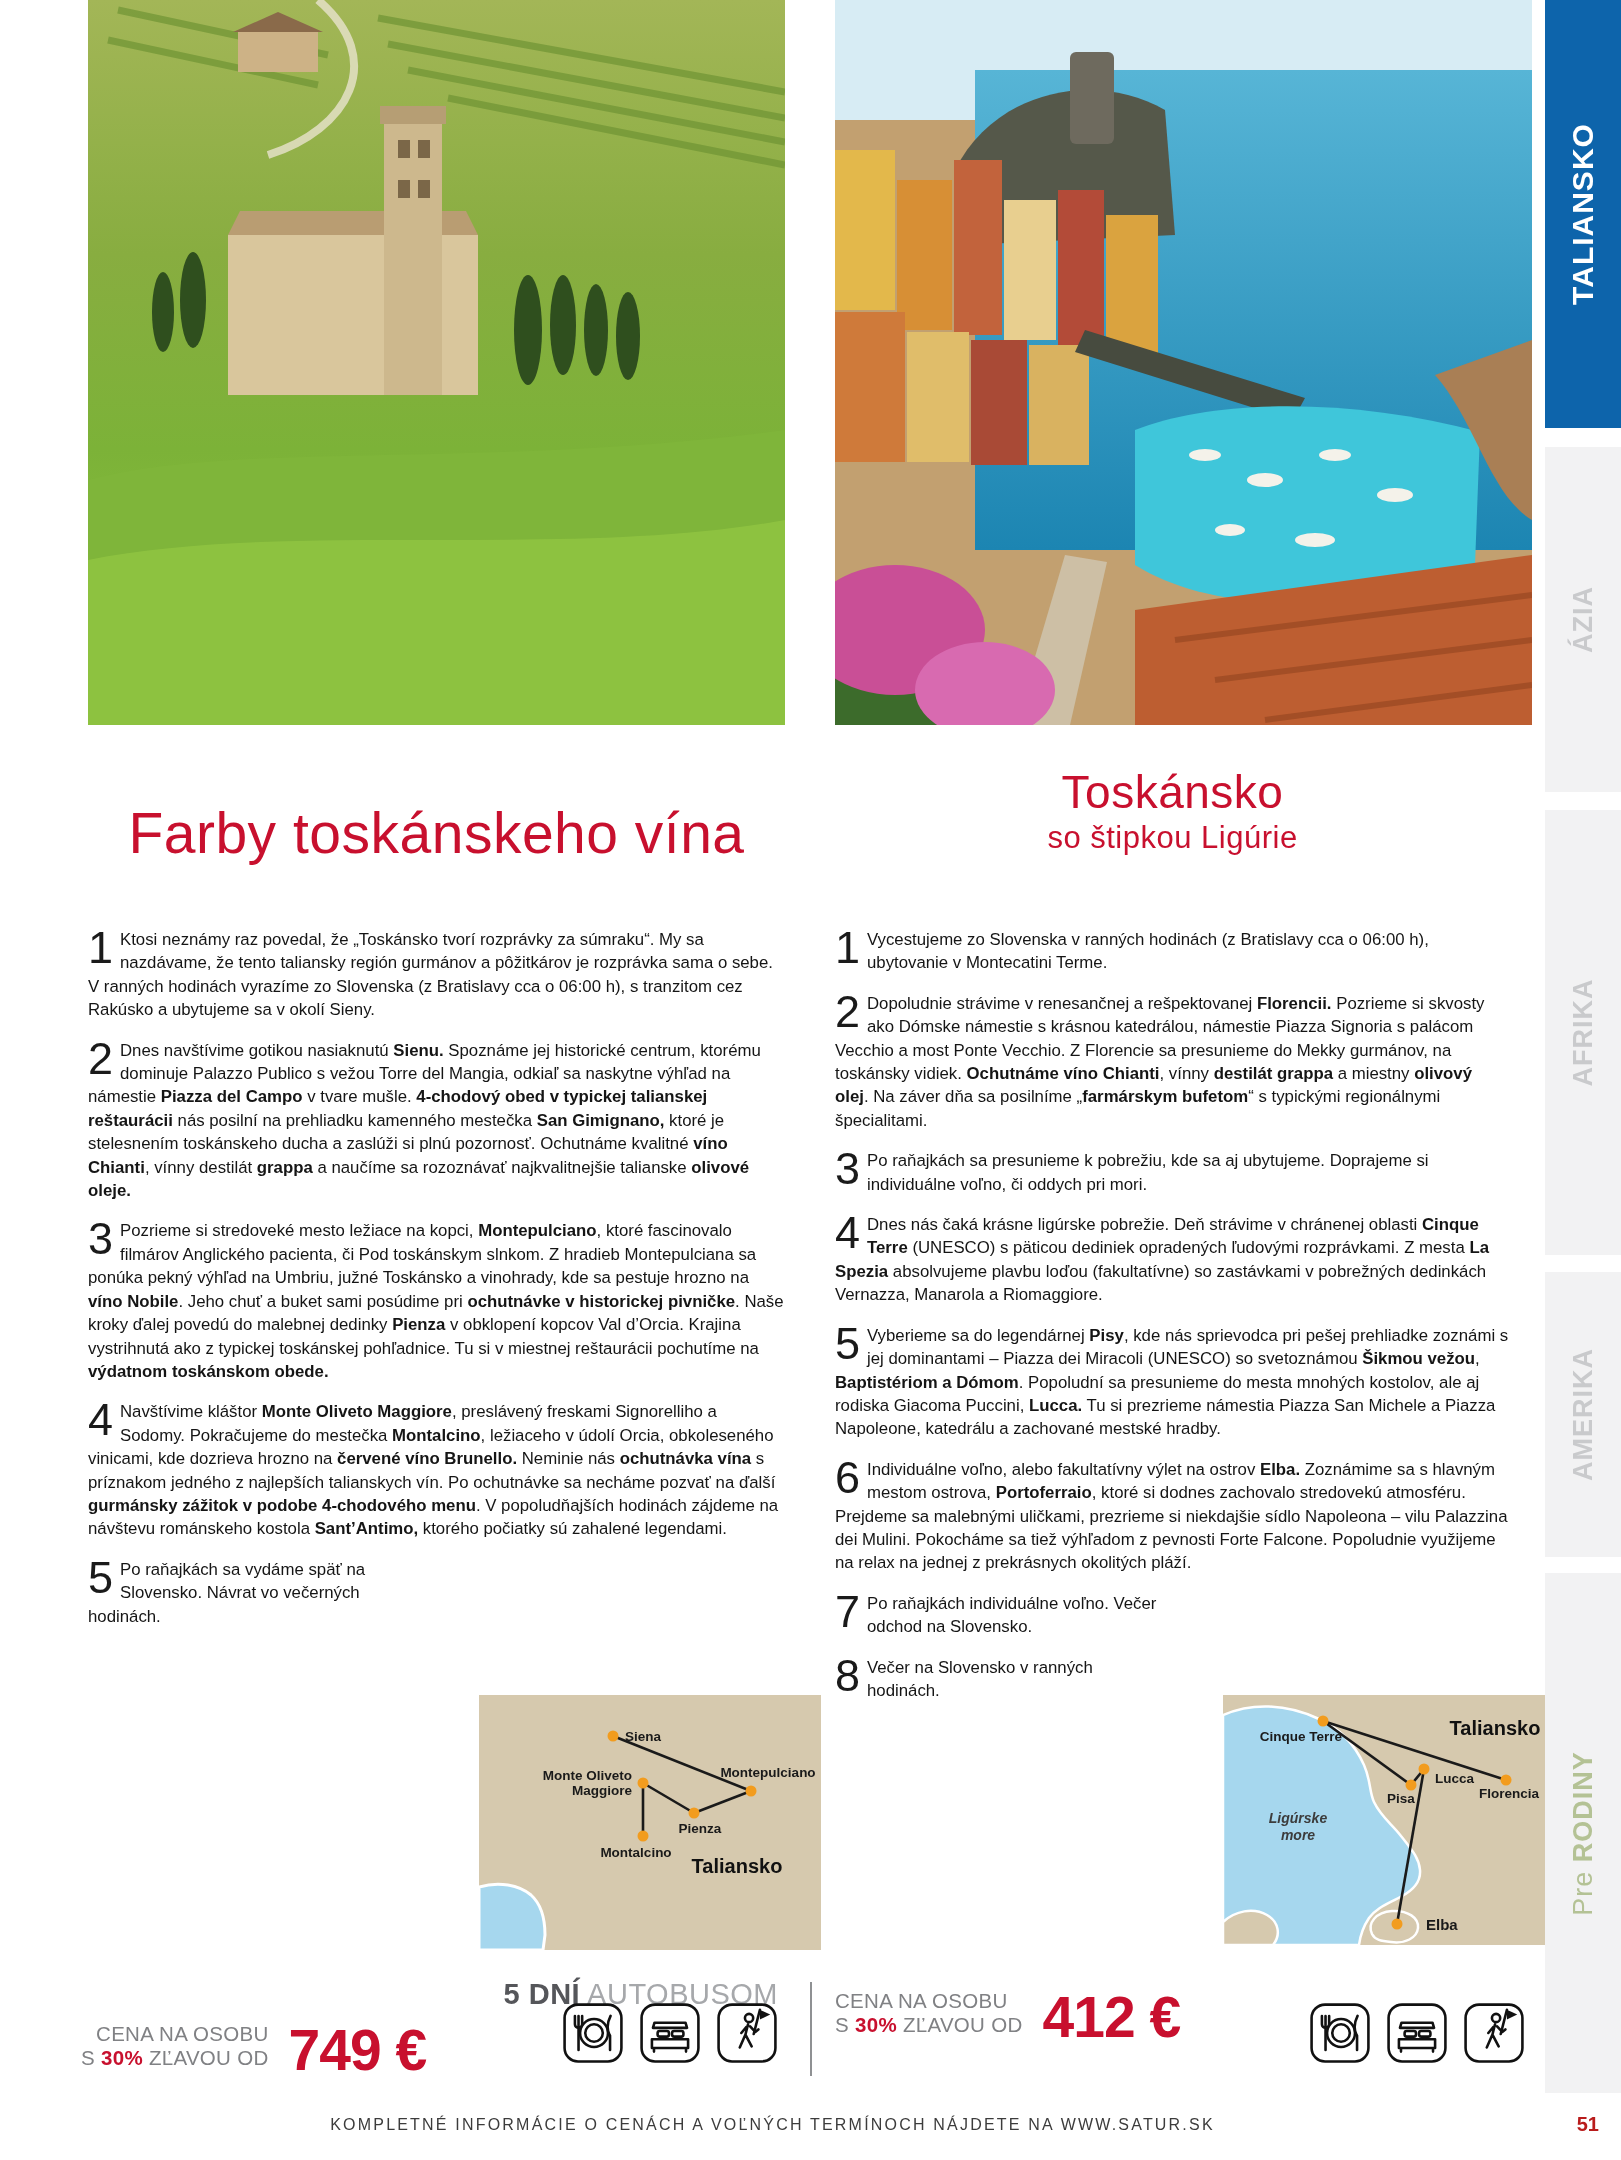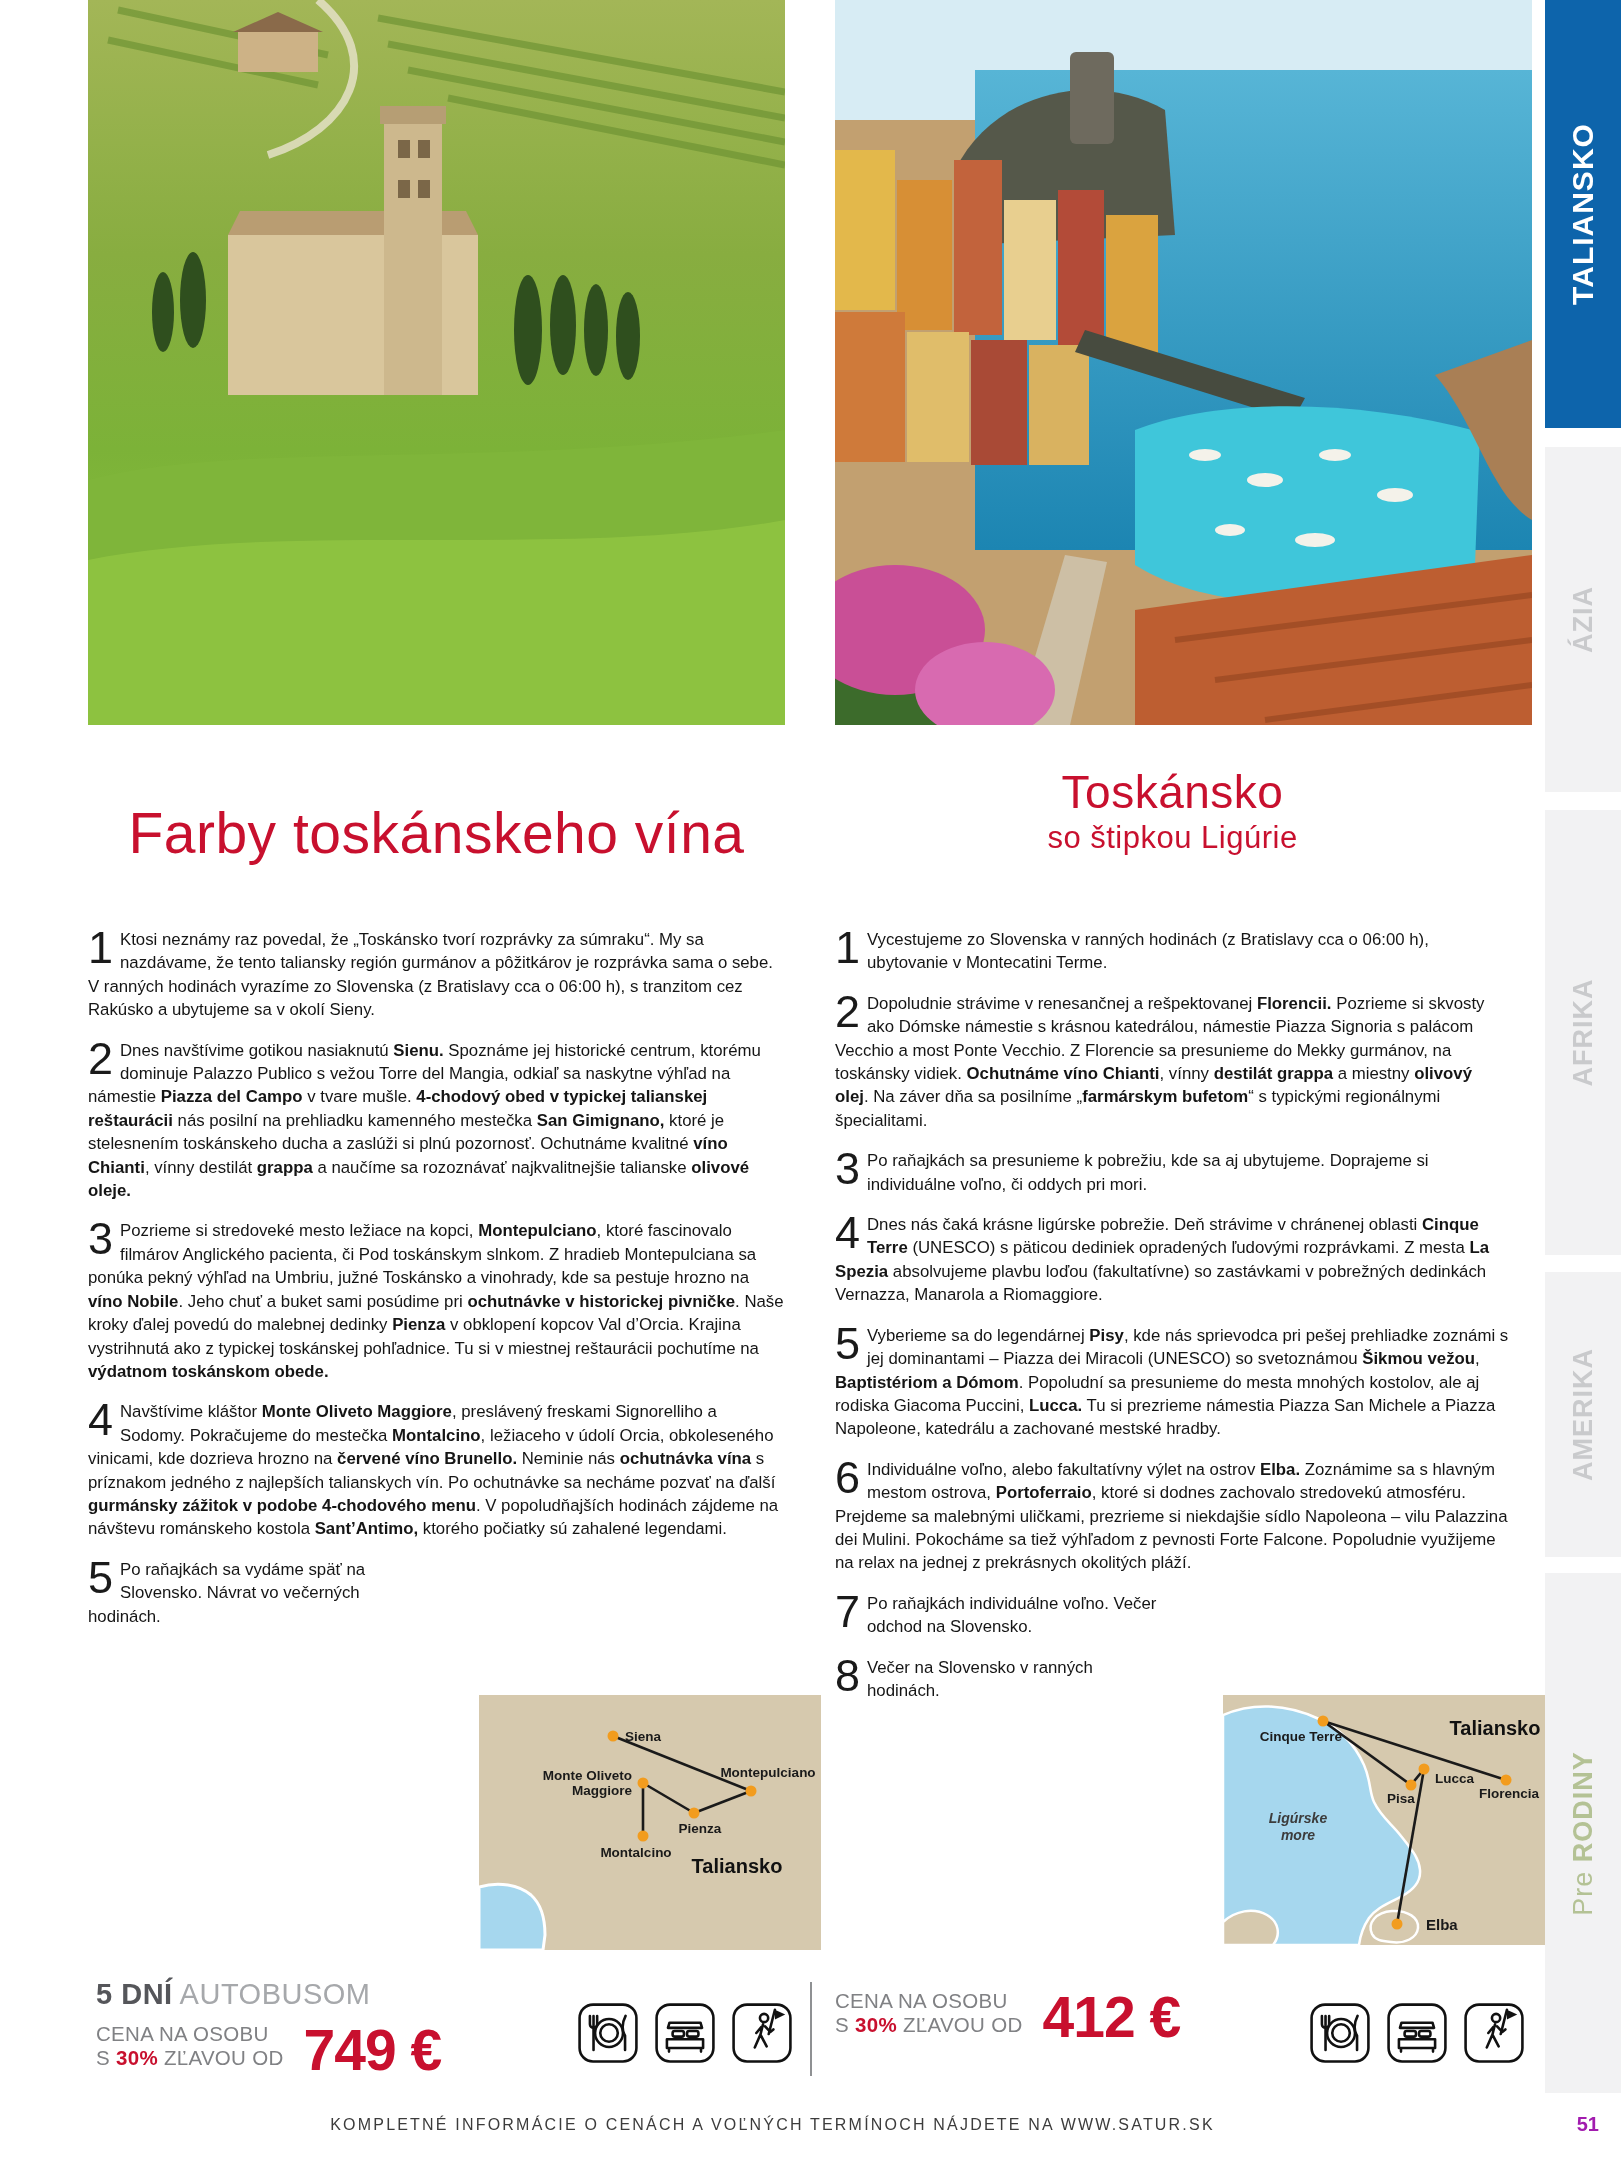--- a/index.html
+++ b/index.html
@@ -34,21 +34,21 @@
   .route-map svg{display:block;width:100%;height:100%;background:#d6c9ae;}
   .route{stroke:#1a1a1a;stroke-width:2.6px;}
   .city-dot{fill:#f29c1e;}
   .city-label{font:bold 13.5px "Liberation Sans",sans-serif;fill:#1a1a1a;}
   .city-label.big{font-size:15px;}
   .country-label{font:bold 20px "Liberation Sans",sans-serif;fill:#111;}
   .sea-label{font:italic bold 14px "Liberation Sans",sans-serif;fill:#3c3c3c;}
 
   
   .price-row{position:absolute;top:1978px;height:102px;}
-  #price-left{left:96px;width:697px;}
+  #price-left{left:81px;width:697px;text-align:right;}
   #price-right{left:835px;width:690px;}
   .duration{font-size:29px;letter-spacing:.5px;color:#a6a8ab;}
   .duration b{color:#55565a;}
   .price-flex{display:flex;align-items:flex-start;margin-top:11px;}
   .price-label{font-size:20.5px;line-height:24px;color:#808184;letter-spacing:.3px;}
   .price-label .red{color:#c8102e;}
   .price-val{font-size:57px;line-height:50px;font-weight:bold;color:#c8102e;margin-left:20px;margin-top:3px;letter-spacing:-1px;}
   .icons{position:absolute;right:0;top:24px;display:flex;gap:15px;}
   .icon-box{width:62px;height:62px;display:block;}
   .icon-box svg{width:62px;height:62px;display:block;}
@@ -63,21 +63,21 @@
   #sb-1{top:447px;height:345px;background:#f2f2f3;}
   #sb-2{top:810px;height:445px;background:#f2f2f3;}
   #sb-3{top:1272px;height:285px;background:#f2f2f3;}
   #sb-4{top:1573px;height:520px;background:#f2f2f3;}
   #sb-4 .sb-label{color:#b4c295;}
   .sb-label span{font-weight:bold;}
   .sb-label span.light{font-weight:normal;}
 
   
   #footer{position:absolute;left:0;top:2116px;width:1545px;text-align:center;font-size:16px;letter-spacing:2.2px;color:#3c3c3c;}
-  #page-num{position:absolute;right:22px;top:2113px;font-size:20px;font-weight:bold;color:#a21caf;}
+  #page-num{position:absolute;right:22px;top:2113px;font-size:20px;font-weight:bold;color:#b91c1c;}
 </style>
 </head>
 <body>
 
 <div class="photo" id="photo-left">
   <svg viewBox="0 0 697 725" preserveAspectRatio="none">
     <defs>
       <linearGradient id="lg1" x1="0" y1="0" x2="0" y2="1">
         <stop offset="0" stop-color="#a3b657"></stop>
           <stop offset=".35" stop-color="#88ad40"></stop>

